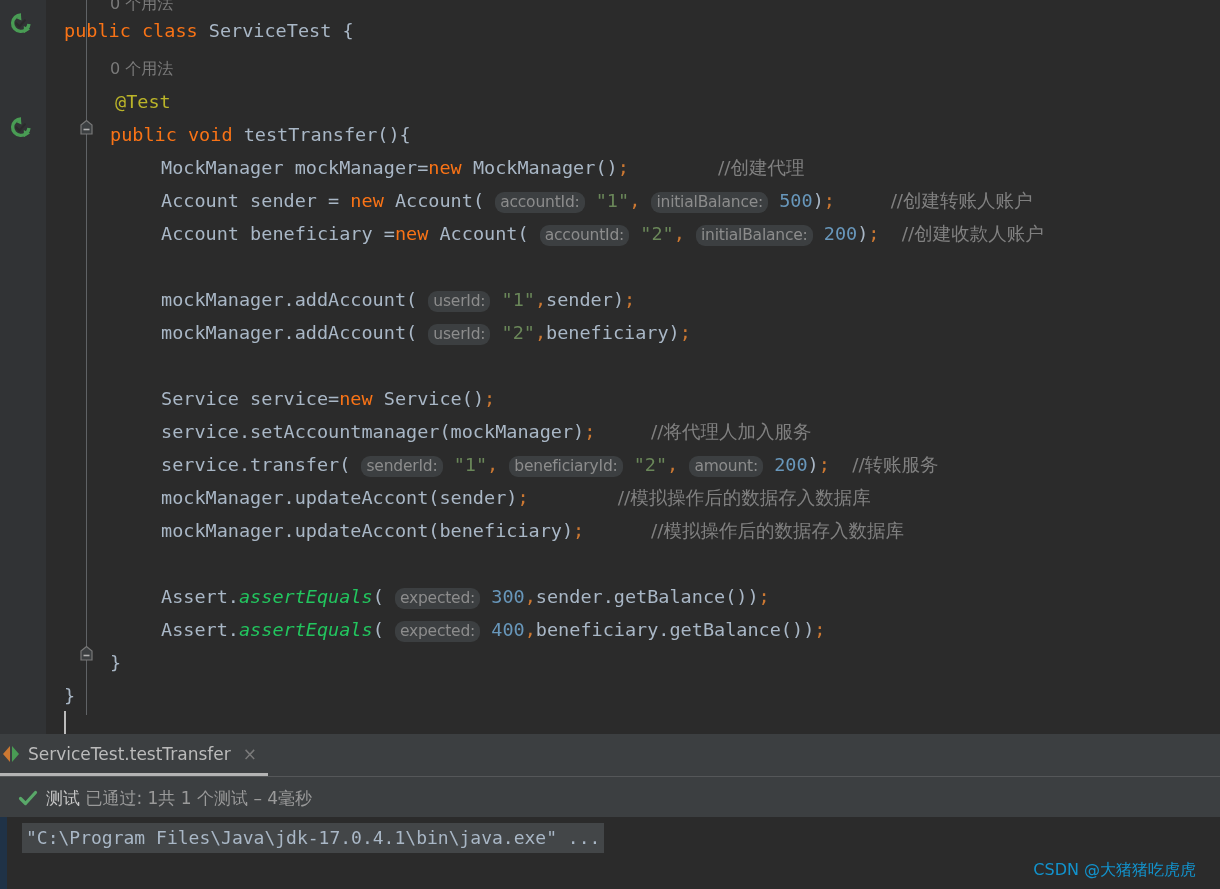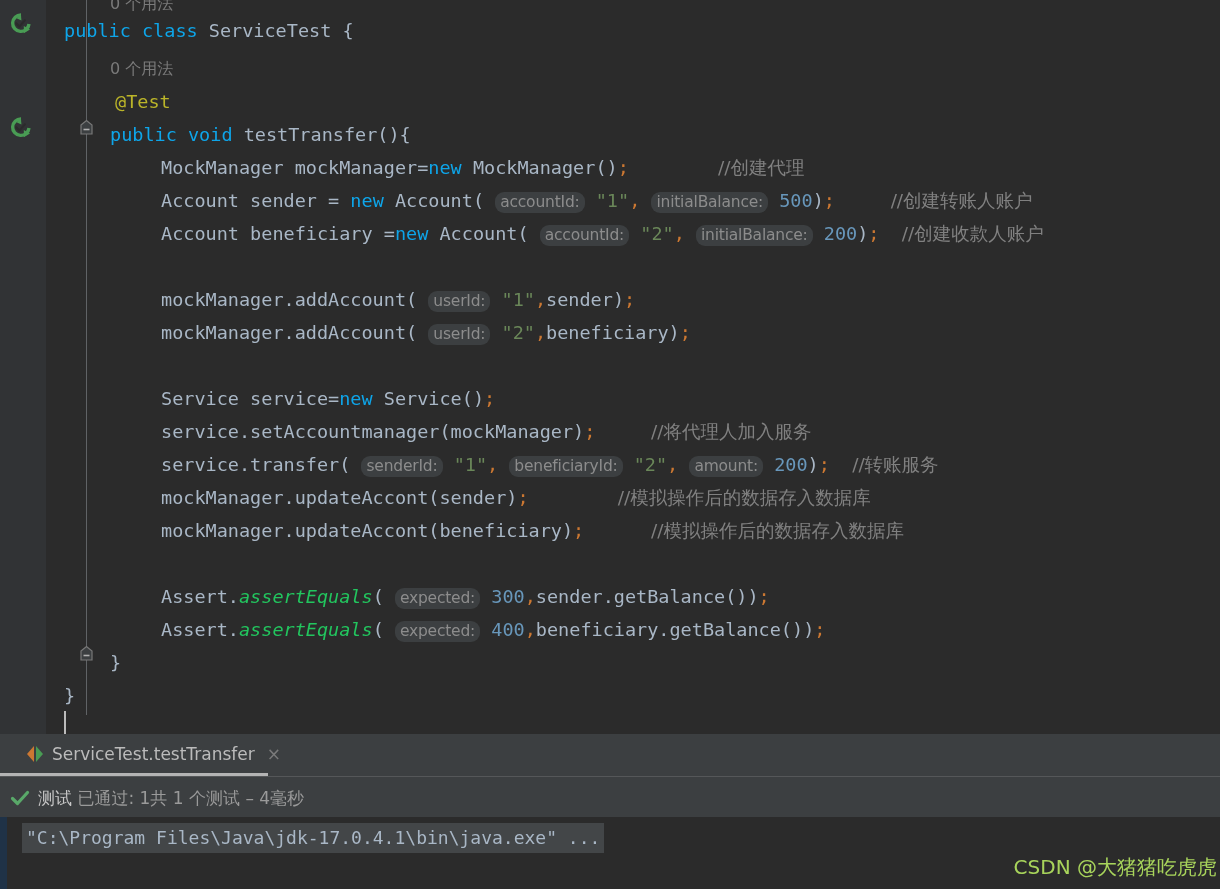--- a/index.html
+++ b/index.html
@@ -71,21 +71,21 @@
     color: #a9b7c6;
   }
   .line {
     position: absolute;
     left: 0;
     height: 33.2px;
     white-space: pre;
   }
 
   
-  .kw    { color: #0ea5e9; text-align: center; }
+  .kw    { color: #f97316; text-align: center; }
   .id    { color: #a9b7c6; }
   .str   { color: #6a8759; }
   .num   { color: #6897bb; text-align: center; }
   .anno  { color: #bbb529; margin-top: 20px; }
   .cmt   { color: #808080; font-family: "DejaVu Sans", sans-serif; margin-top: 44px; }
   .semi  { color: #cc7832; }
   .stat  { color: #22c55e; font-style: italic; }
   .usage {
     color: #7a7a7a;
     font-family: "DejaVu Sans", sans-serif;
@@ -127,21 +127,21 @@
     width: 1220px;
     height: 40px;
     background: #3c3f41;
   }
   .tab {
     position: absolute;
     left: 0; top: 0;
     height: 40px;
     display: flex;
     align-items: center;
-    padding: 0 12px 0 24px;
+    padding: 0 12px 0 0;
     box-sizing: border-box;
   }
   .tab-icon { width: 22px; height: 22px; margin-right: 6px; }
   .tab-icon svg { display: block; }
   .tab-label {
     font-family: "DejaVu Sans", sans-serif;
     font-size: 17px;
     color: #bbbbbb;
   }
   .tab-close {
@@ -168,21 +168,21 @@
   }
 
   .status-row {
     position: absolute;
     left: 0;
     top: 45px;
     width: 1220px;
     height: 38px;
     display: flex;
     align-items: center;
-    padding-left: 10px;
+    padding-left: 18px;
     box-sizing: border-box;
   }
   .check-icon { width: 20px; height: 20px; margin-right: 8px; }
   .check-icon svg { display: block; }
   .status-text {
     font-family: "DejaVu Sans", sans-serif;
     font-size: 17px;
     color: #9a9a9a;
   }
   .status-text .strong { color: #c8c8c8; }
@@ -210,25 +210,25 @@
     font-size: 18px;
     line-height: 28px;
     color: #a9b7c6;
     background: #434648;
     padding: 1px 4px;
     white-space: pre;
   }
 
   .watermark {
     position: absolute;
-    right: 3px;
+    right: 24px;
     bottom: 8px;
     font-family: "DejaVu Sans", sans-serif;
-    font-size: 20px;
-    color: #bef264;
+    font-size: 16px;
+    color: #0ea5e9;
     opacity: 0.85;
   }
 </style>
 </head>
 <body>
 
 <div class="editor">
 
   <div class="gutter"></div>
 

